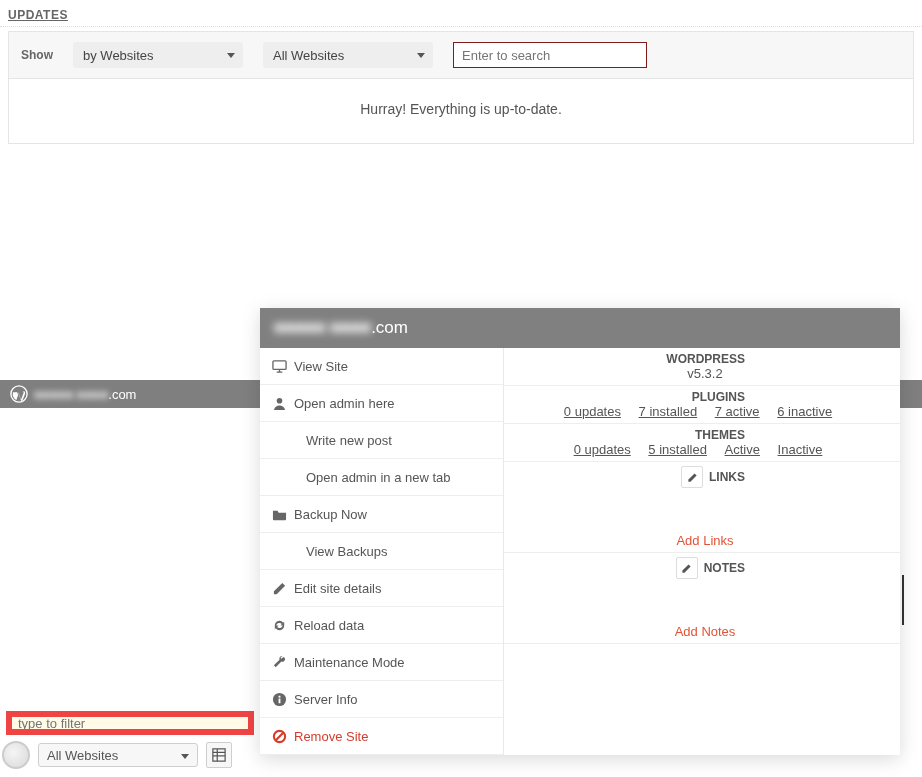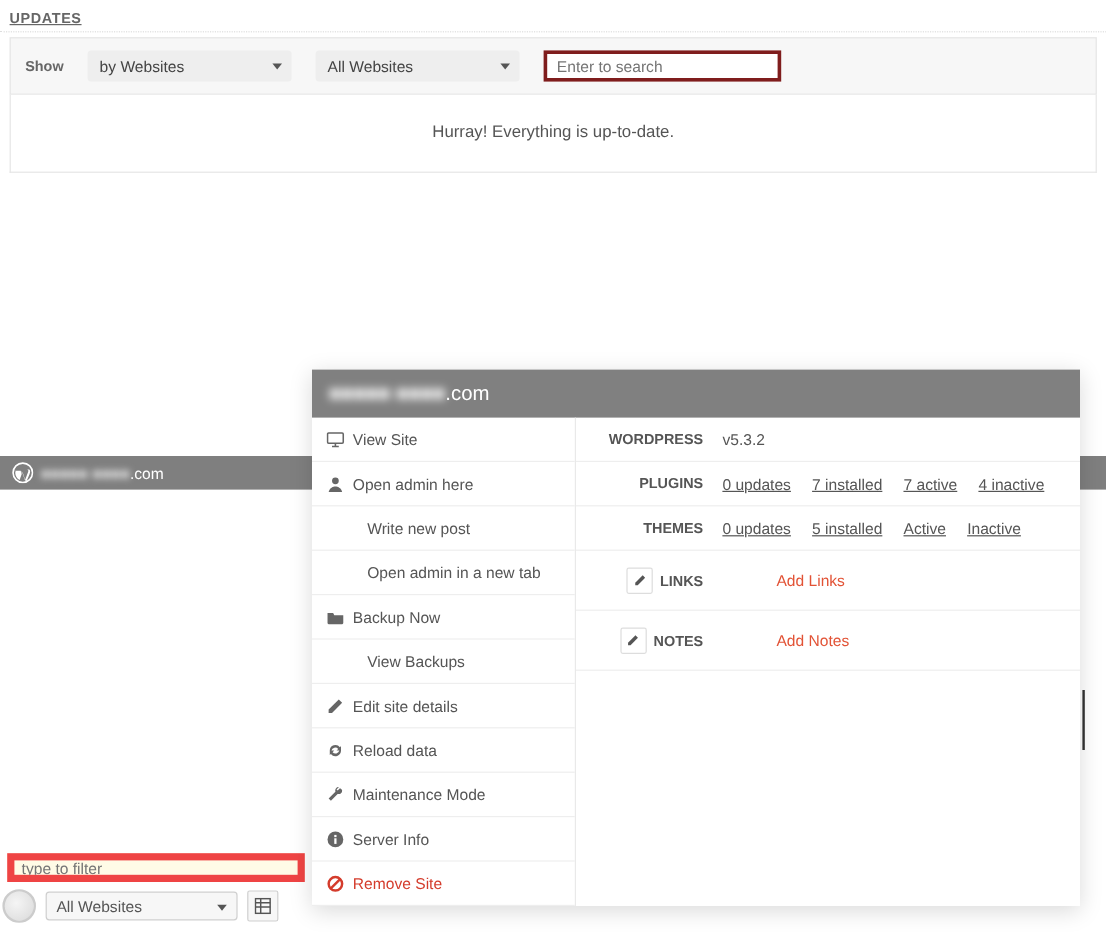--- a/index.html
+++ b/index.html
@@ -48,21 +48,21 @@
   }
   .combo::after {
     content: "";
     position: absolute;
     right: 8px; top: 11px;
     border-left: 4px solid transparent;
     border-right: 4px solid transparent;
     border-top: 5px solid #555;
   }
   .searchbox {
-    border: 3px solid #7f1d1d;
+    border: 1px solid #7f1d1d;
     background: #fff;
     height: 26px;
     padding: 0 8px;
     font-size: 13px;
     min-width: 140px;
     outline: none;
   }
   .empty-body {
     margin: 0 8px;
     border: 1px solid #e5e5e5;
@@ -178,21 +178,21 @@
   }
   .popup-hdr {
     background: #808080;
     color: #fff;
     padding: 10px 14px;
     font-size: 17px;
   }
   .popup-hdr .blurwrap { display: inline-block; filter: blur(4px); }
   .popup-cols { display: flex; }
   .actions {
-    width: 220px;
+    width: 244px;
     border-right: 1px solid #e9e9e9;
   }
   .action {
     display: flex;
     align-items: center;
     height: 37px;
     padding: 0 12px;
     border-bottom: 1px solid #eee;
     color: #555;
     font-size: 13px;
@@ -209,20 +209,21 @@
   .action.danger .icon svg { fill: none; stroke: #d43c2c; stroke-width: 2.2; }
   .subaction { padding-left: 46px; }
 
   .details { flex: 1; font-size: 13px; }
   .drow {
     display: flex;
     align-items: center;
     border-bottom: 1px solid #eee;
     min-height: 37px;
     padding: 4px 10px;
+    flex-direction: column;
   }
   .drow:nth-child(4), .drow:nth-child(5) { min-height: 50px; gap: 45px; }
   .dlabel {
     width: 106px;
     text-align: right;
     font-weight: 700;
     color: #555;
     font-size: 12px;
     padding-right: 10px;
     display: flex;
@@ -391,21 +392,21 @@
       <div class="drow">
         <div class="dlabel">WORDPRESS</div>
         <div class="dvalue">v5.3.2</div>
       </div>
       <div class="drow">
         <div class="dlabel">PLUGINS</div>
         <div class="dvalue">
           <span class="stat">0 updates</span>
           <span class="stat">7 installed</span>
           <span class="stat">7 active</span>
-          <span class="stat">4 inactive</span>
+          <span class="stat">6 inactive</span>
         </div>
       </div>
       <div class="drow">
         <div class="dlabel">THEMES</div>
         <div class="dvalue">
           <span class="stat">0 updates</span>
           <span class="stat">5 installed</span>
           <span class="stat">Active</span>
           <span class="stat">Inactive</span>
         </div>

